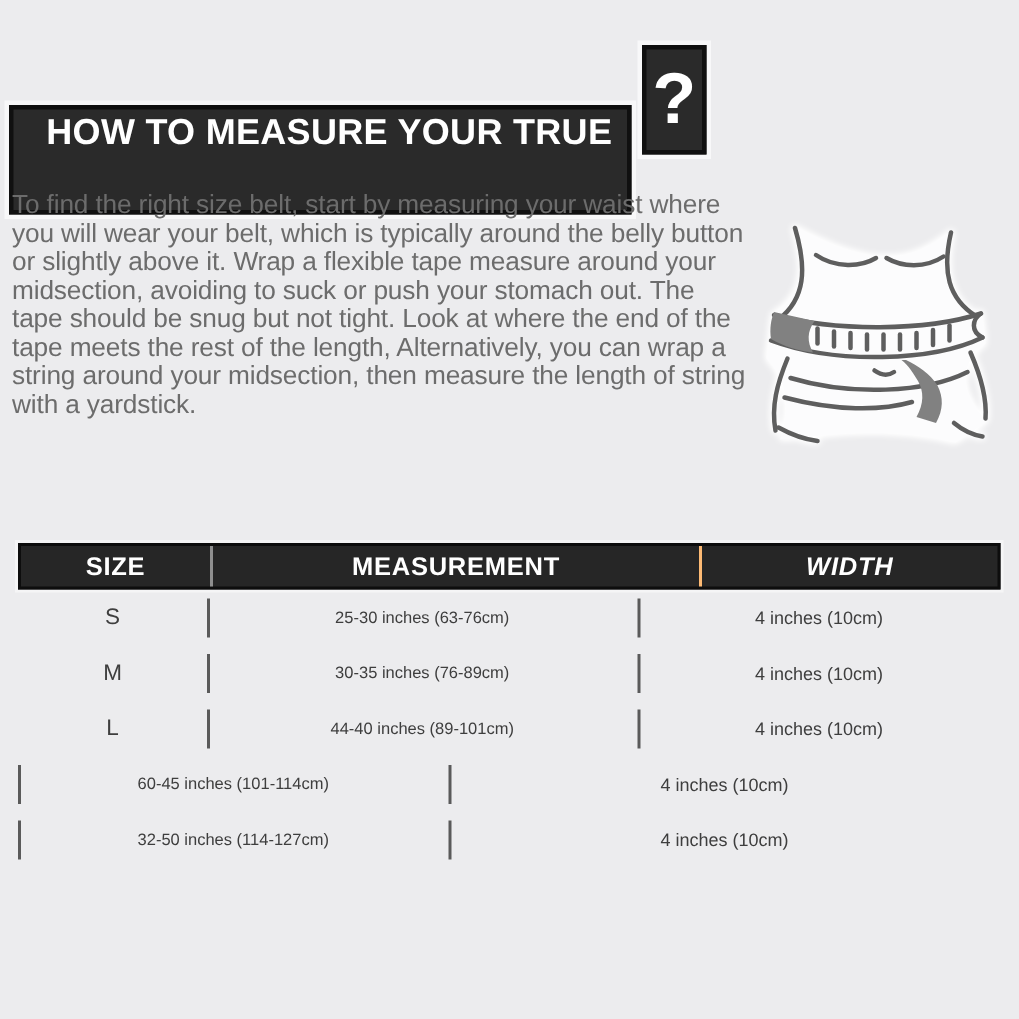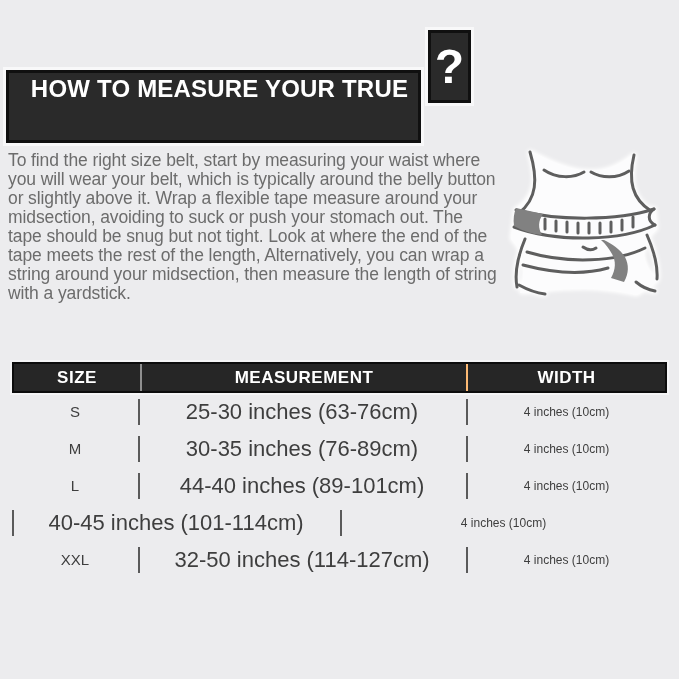--- a/index.html
+++ b/index.html
@@ -21,45 +21,45 @@
   .q-box{
     position:absolute;left:428px;top:30px;width:43px;height:73px;
     background:#2a2a2a;border:3px solid #101010;box-sizing:border-box;
     box-shadow:0 0 0 3px #f8f8f9;
     display:flex;align-items:center;justify-content:center;
   }
   .q-mark{color:#ffffff;font-size:48px;font-weight:bold;line-height:1;}
   
   .intro{
     position:absolute;left:8px;top:127px;width:489px;
-    font-size:17.5px;line-height:19px;color:#6c6c6c;letter-spacing:-.1px;margin-top:24px;
+    font-size:17.5px;line-height:19px;color:#6c6c6c;letter-spacing:-.1px;
   }
   
   .figure{
     position:absolute;left:487px;top:121px;width:192px;height:202px;
     filter:drop-shadow(0 0 2px #ffffff) drop-shadow(0 0 2px #ffffff);
   }
   
   .thead{
     position:absolute;left:12px;top:362px;width:655px;height:31px;
     background:#262626;border:2px solid #0d0d0d;box-sizing:border-box;
     box-shadow:0 0 0 2px #f5f5f6;display:flex;
   }
   .th{
     color:#ffffff;font-weight:bold;font-size:17px;letter-spacing:.5px;
     display:flex;align-items:center;justify-content:center;box-sizing:border-box;
   }
   .th-size{width:126px;}
   .th-meas{width:328px;border-left:2px solid #8f8f8f;border-right:2px solid #fdba74;}
-  .th-width{flex:1;}
+  .th-width{flex:1;font-style:italic;}
   .tbody{position:absolute;left:12px;top:393px;width:655px;}
   .trow{display:flex;height:37px;align-items:center;position:relative;}
   .td{text-align:center;color:#3e3e3e;box-sizing:border-box;}
   .td-size{width:126px;font-size:15px;}
-  .td-meas{width:328px;font-size:22px;position:relative;}
+  .td-meas{width:287px;font-size:11px;position:relative;}
   .td-width{flex:1;font-size:12px;}
   .td-meas::before,.td-meas::after{
     content:'';position:absolute;top:50%;transform:translateY(-50%);
     width:2px;height:26px;background:#5a5a5a;
   }
   .td-meas::before{left:0;}
   .td-meas::after{right:-2px;}
 </style>
 </head>
 <body>
@@ -122,23 +122,22 @@
       <div class="td td-size">M</div>
       <div class="td td-meas">30-35 inches (76-89cm)</div>
       <div class="td td-width">4 inches (10cm)</div>
     </div>
     <div class="trow">
       <div class="td td-size">L</div>
       <div class="td td-meas">44-40 inches (89-101cm)</div>
       <div class="td td-width">4 inches (10cm)</div>
     </div>
     <div class="trow">
-      <div class="td td-meas">40-45 inches (101-114cm)</div>
+      <div class="td td-meas">60-45 inches (101-114cm)</div>
       <div class="td td-width">4 inches (10cm)</div>
     </div>
     <div class="trow">
-      <div class="td td-size">XXL</div>
       <div class="td td-meas">32-50 inches (114-127cm)</div>
       <div class="td td-width">4 inches (10cm)</div>
     </div>
   </div>
 
 </div>
 
 </body></html>

